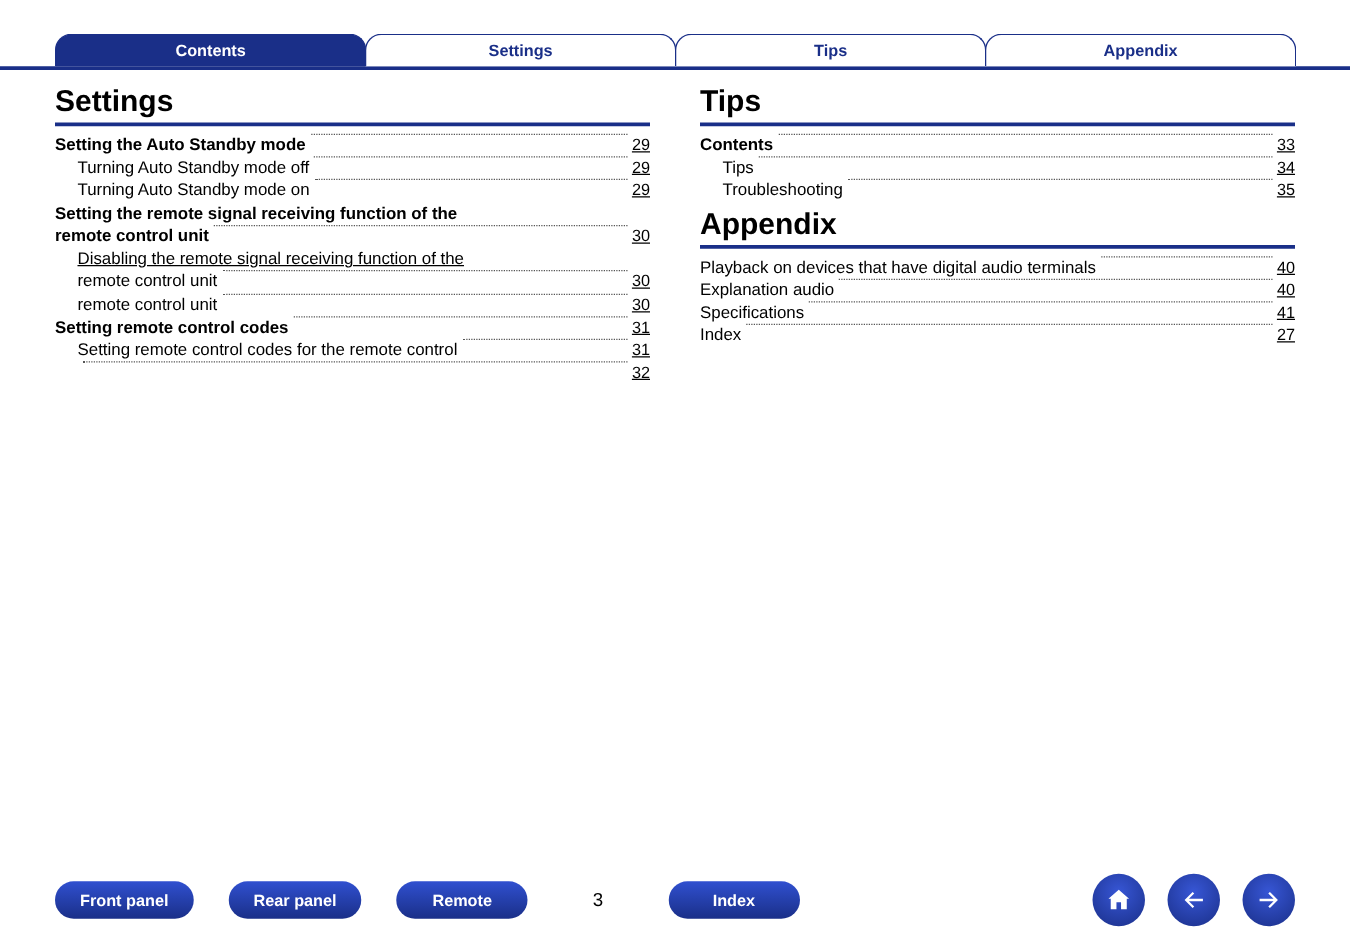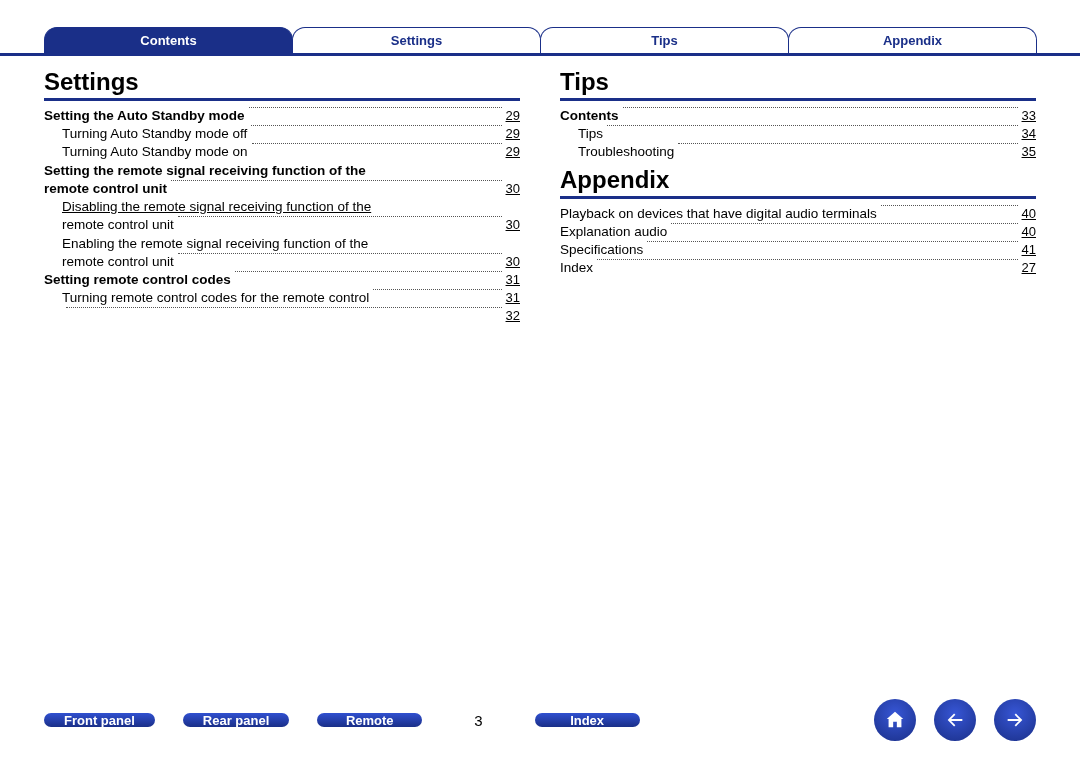--- a/index.html
+++ b/index.html
@@ -85,21 +85,21 @@
     position: absolute;
     left: 0; right: 0; bottom: 20px;
     padding: 0 44px;
     display: flex;
     align-items: center;
     justify-content: space-between;
   }
   .footer-left { display: flex; gap: 28px; align-items: center; }
   .pill {
     min-width: 105px;
-    height: 14px;
+    height: 30px;
     padding: 0 20px;
     display: flex;
     align-items: center;
     justify-content: center;
     background: linear-gradient(#3050d0, #1a2f88);
     color: #fff;
     font-size: 13px;
     font-weight: bold;
     border-radius: 15px;
     cursor: pointer;
@@ -154,34 +154,33 @@
         </div>
         <div style="padding-left: 18px;">
           <div class="" style="font-weight: normal; font-size: 13.5px; line-height: 1.35; text-decoration: underline;">Disabling the remote signal receiving function of the</div>
           <div class="row">
             <span class="label">remote control unit</span>
             <span class="dots"></span>
             <span class="pg">30</span>
           </div>
         </div>
         <div style="padding-left: 18px;">
-          <div class="" style="font-weight: normal; font-size: 13.5px; line-height: 1.35;">Enabling the remote signal receiving function of the</div>
           <div class="row">
             <span class="label">remote control unit</span>
             <span class="dots"></span>
             <span class="pg">30</span>
           </div>
         </div>
         <div class="row bold">
           <span class="label">Setting remote control codes</span>
           <span class="dots"></span>
           <span class="pg">31</span>
         </div>
         <div class="row sub">
-          <span class="label">Turning remote control codes for the remote control</span>
+          <span class="label">Setting remote control codes for the remote control</span>
           <span class="dots"></span>
           <span class="pg">31</span>
         </div>
         <div class="row sub">
           <span class="dots"></span>
           <span class="pg">32</span>
         </div>
       </div>
   </div>
   <div class="col" id="right-col">

